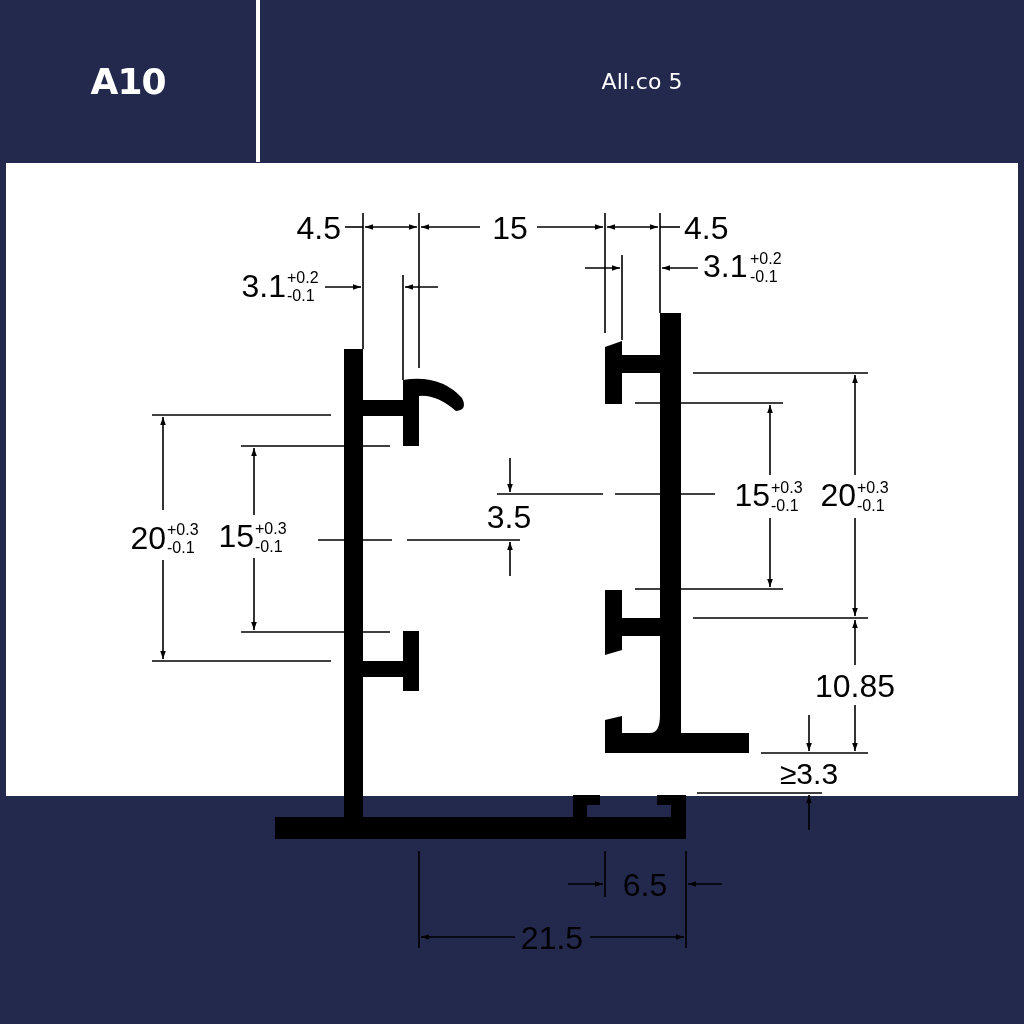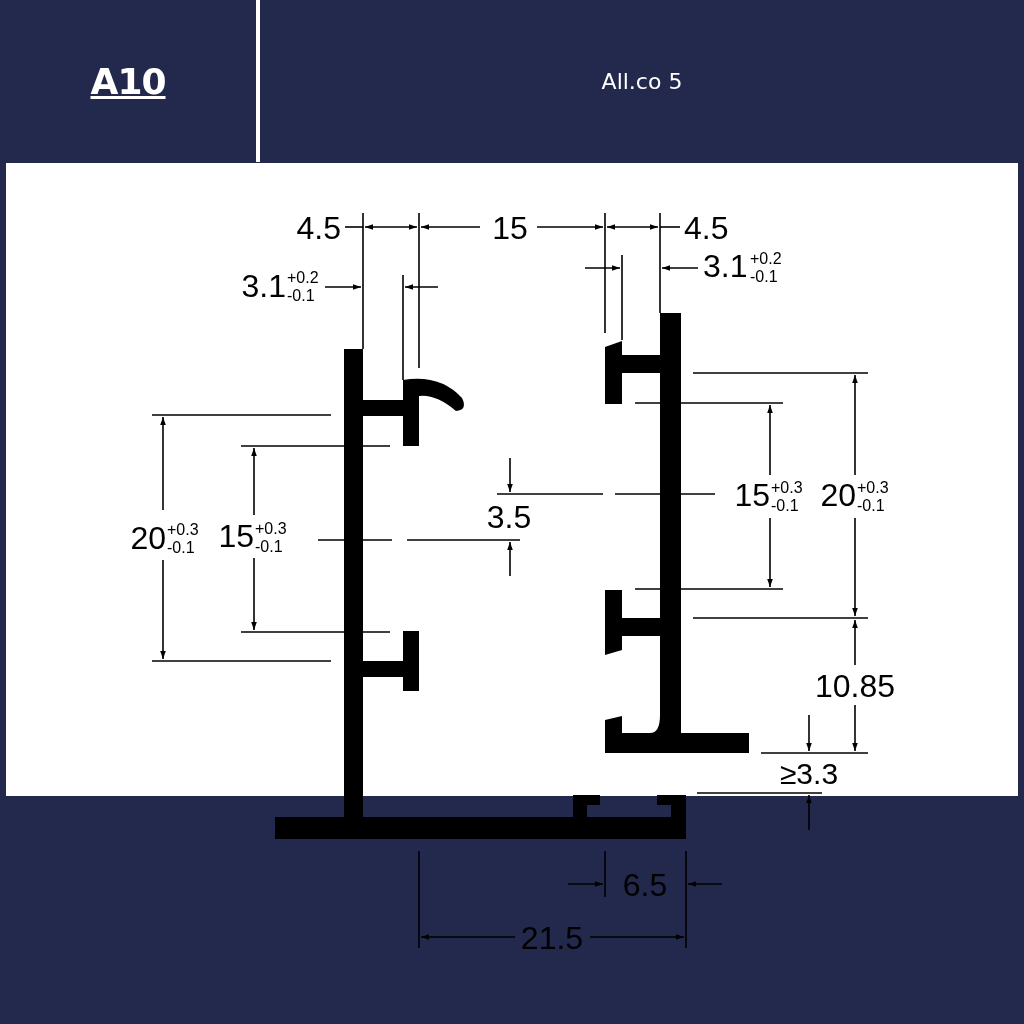--- a/index.html
+++ b/index.html
@@ -1,17 +1,17 @@
 <!DOCTYPE html>
 <html><head>
 <meta charset="utf-8">
 <style>
   html, body { margin: 0; padding: 0; }
   body { width: 1024px; height: 1024px; background: #23284d; overflow: hidden; position: relative; font-family: "Liberation Sans", sans-serif; }
-  .header-code { position: absolute; left: 0; top: 0; width: 256px; height: 162px; background: #23284d; display: flex; align-items: center; justify-content: center; color: #ffffff; font-family: "DejaVu Sans", sans-serif; font-weight: bold; font-size: 36px; letter-spacing: -1px; text-decoration: underline; }
+  .header-code { position: absolute; left: 0; top: 0; width: 256px; height: 162px; background: #23284d; display: flex; align-items: center; justify-content: center; color: #ffffff; font-family: "DejaVu Sans", sans-serif; font-weight: bold; font-size: 36px; letter-spacing: -1px; }
   .header-divider { position: absolute; left: 256px; top: 0; width: 4px; height: 162px; background: #ffffff; }
   .header-name { position: absolute; left: 260px; top: 0; width: 764px; height: 162px; display: flex; align-items: center; justify-content: center; color: #ffffff; font-family: "DejaVu Sans", sans-serif; font-size: 22px; text-align: center; }
   .drawing-area { position: absolute; left: 6px; top: 163px; width: 1012px; height: 633px; background: #ffffff; }
   .drawing-area svg { position: absolute; left: -6px; top: -163px; }
   .dim { font-family: "Liberation Sans", sans-serif; fill: #000; }
 </style>
 </head>
 <body>
 
 <div class="header-code">A10</div>

